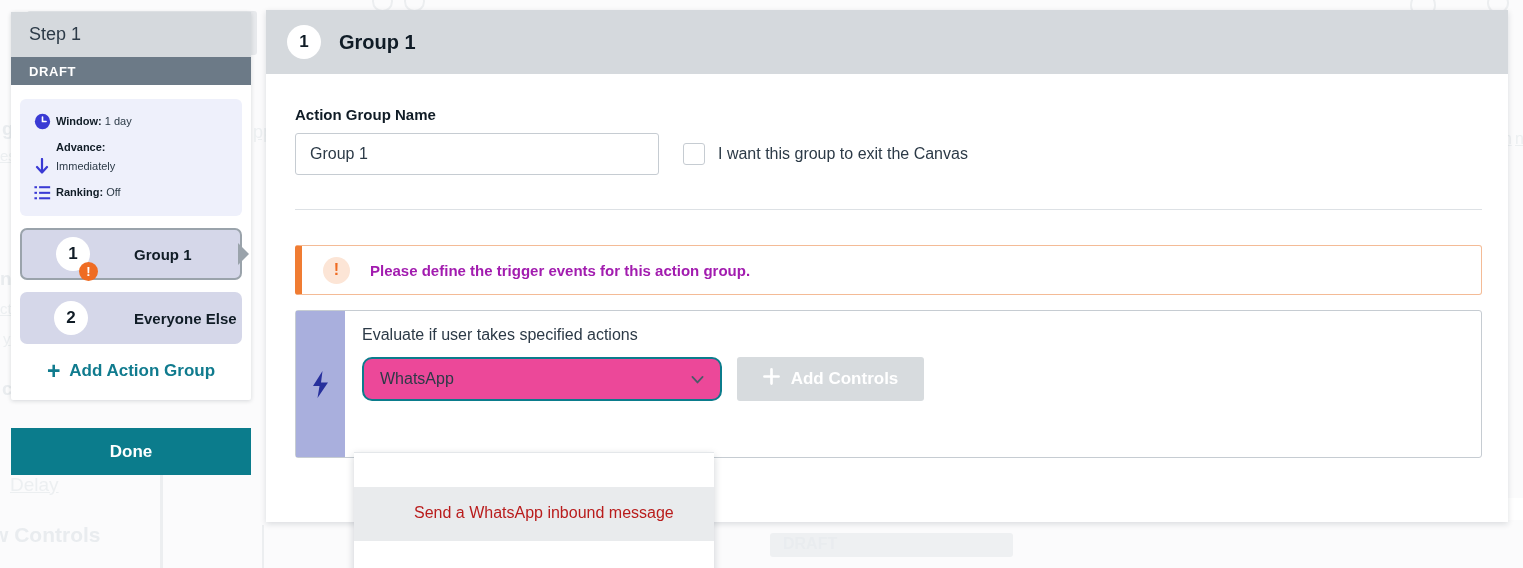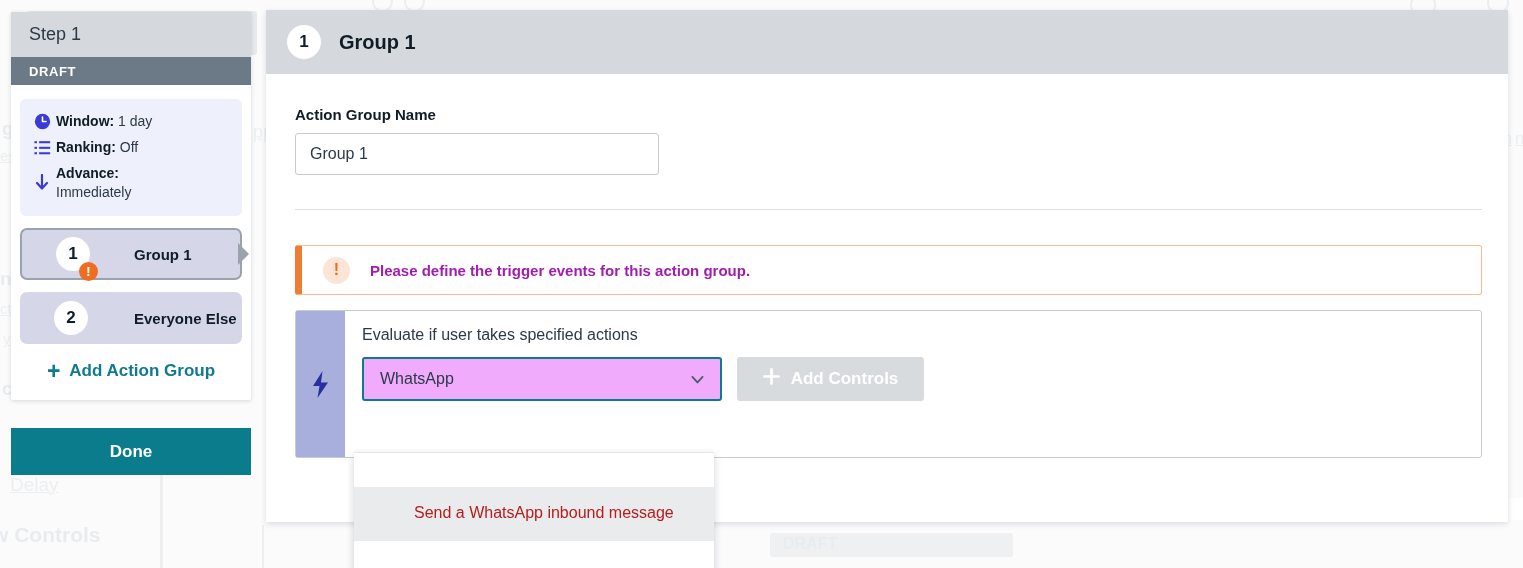--- a/index.html
+++ b/index.html
@@ -98,23 +98,23 @@
   .step-body {
     padding: 14px 9px 12px 9px;
   }
   .info-box {
     background: #eef0fb;
     border-radius: 6px;
     padding: 13px 14px 14px 14px;
   }
   .info-row {
     display: flex;
-    align-items: center;
+    align-items: flex-end;
     margin-bottom: 7px;
-    font-size: 14px;
+    font-size: 11px;
     line-height: 19px;
   }
   .info-row:last-child { margin-bottom: 0; }
   .info-ico {
     width: 22px;
     min-width: 22px;
     height: 19px;
     display: flex;
     align-items: center;
     justify-content: flex-start;
@@ -372,29 +372,29 @@
   }
   .trigger-controls {
     display: flex;
     align-items: flex-start;
     gap: 15px;
   }
   .select-box {
     width: 360px;
     height: 44px;
     border: 2px solid #0b7c8c;
-    border-radius: 3px;
+    border-radius: 10px;
     display: flex;
     align-items: center;
     justify-content: space-between;
     padding: 0 14px 0 16px;
     box-sizing: border-box;
     font-size: 16px;
     color: #2c3a47;
-    background: #f0abfc;
+    background: #ec4899;
     cursor: pointer;
     position: relative;
     z-index: 55;
   }
   .chev {
     width: 17px;
     height: 17px;
   }
   .add-trigger-btn {
     width: 187px;
@@ -480,52 +480,52 @@
       <div class="info-row">
         <span class="info-ico">
           <svg width="17" height="17" viewBox="0 0 20 20">
             <circle cx="10" cy="10" r="9" fill="#3a3ad4"></circle>
             <path d="M10 4.8 V10 H14.2" stroke="#ffffff" stroke-width="1.9" fill="none" stroke-linecap="round"></path>
           </svg>
         </span>
         <span class="info-txt">
           <b>Window:</b>
           <span class="val">1 day</span>
+        </span>
+      </div>
+
+      <div class="info-row">
+        <span class="info-ico">
+          <svg width="16" height="18" viewBox="0 0 16 18">
+            <path d="M8 1 V13.5 M3 9 L8 14.5 L13 9" stroke="#3a3ad4" stroke-width="2.2" fill="none" stroke-linecap="round" stroke-linejoin="round"></path>
+          </svg>
+        </span>
+        <span class="info-txt">
+          <b>Advance:</b><br>
+          <span class="val">Immediately</span>
         </span>
       </div>
 
       <div class="info-row">
         <span class="info-ico">
           <svg width="17" height="16" viewBox="0 0 20 18">
             <rect x="6" y="1" width="13" height="2.4" fill="#3a3ad4"></rect>
             <rect x="6" y="7.6" width="13" height="2.4" fill="#3a3ad4"></rect>
             <rect x="6" y="14" width="13" height="2.4" fill="#3a3ad4"></rect>
             <rect x="0.5" y="1" width="3" height="2.4" fill="#3a3ad4"></rect>
             <rect x="0.5" y="7.6" width="3" height="2.4" fill="#3a3ad4"></rect>
             <rect x="0.5" y="14" width="3" height="2.4" fill="#3a3ad4"></rect>
           </svg>
         </span>
         <span class="info-txt">
           <b>Ranking:</b>
           <span class="val">Off</span>
         </span>
       </div>
 
-      <div class="info-row">
-        <span class="info-ico">
-          <svg width="16" height="18" viewBox="0 0 16 18">
-            <path d="M8 1 V13.5 M3 9 L8 14.5 L13 9" stroke="#3a3ad4" stroke-width="2.2" fill="none" stroke-linecap="round" stroke-linejoin="round"></path>
-          </svg>
-        </span>
-        <span class="info-txt">
-          <b>Advance:</b><br>
-          <span class="val">Immediately</span>
-        </span>
-      </div>
-
     </div>
 
     <div class="group-item selected">
       <span class="num-badge">1</span>
       <span class="warn-dot">!</span>
       <span class="label">Group 1</span>
       <span class="group-arrow"></span>
     </div>
 
     <div class="group-item">
@@ -549,20 +549,24 @@
     <span class="num-badge">1</span>
     <span class="ttl">Group 1</span>
   </div>
 
   <div class="panel-body">
 
     <div class="field-label">Action Group Name</div>
 
     <div class="row-flex">
       <input class="text-input" type="text" value="Group 1" style="">
+      <div class="chk-wrap">
+        <span class="chk-box"></span>
+        <span class="chk-label">I want this group to exit the Canvas</span>
+      </div>
     </div>
 
     <div class="divider"></div>
 
     <div class="alert">
       <span class="alert-ico">!</span>
       <span class="alert-txt">Please define the trigger events for this action group.</span>
     </div>
 
     <div class="trigger-card">

